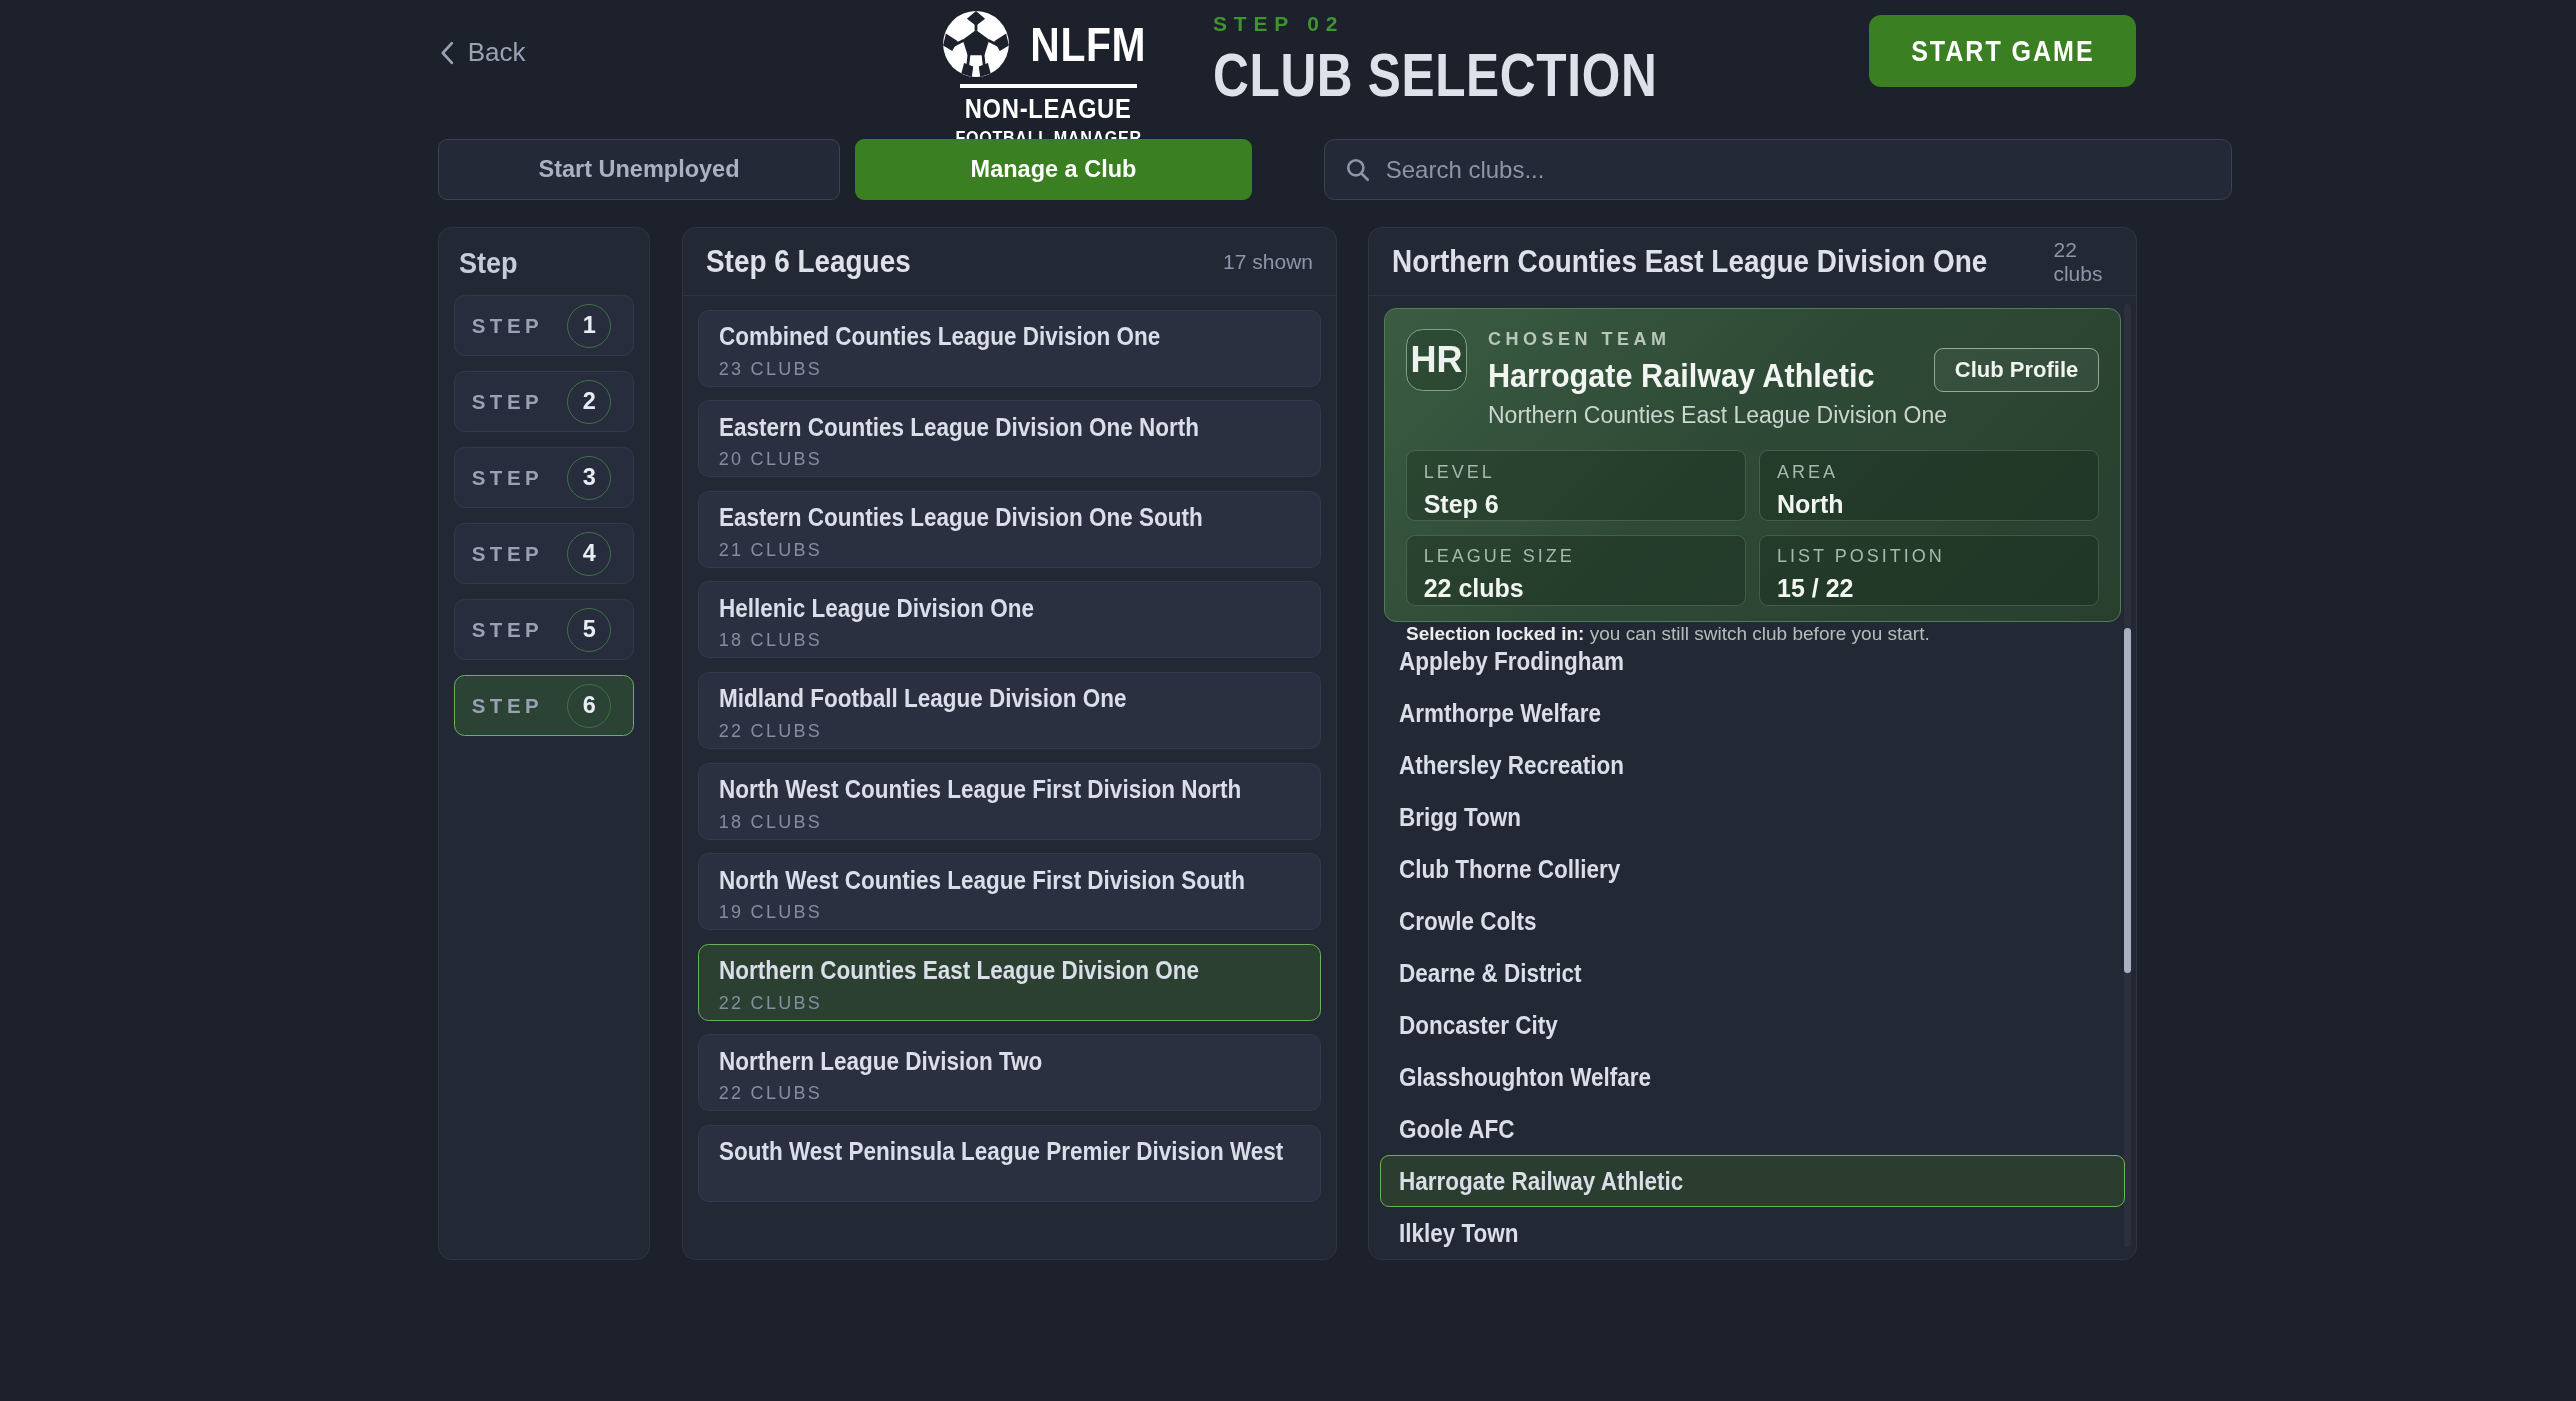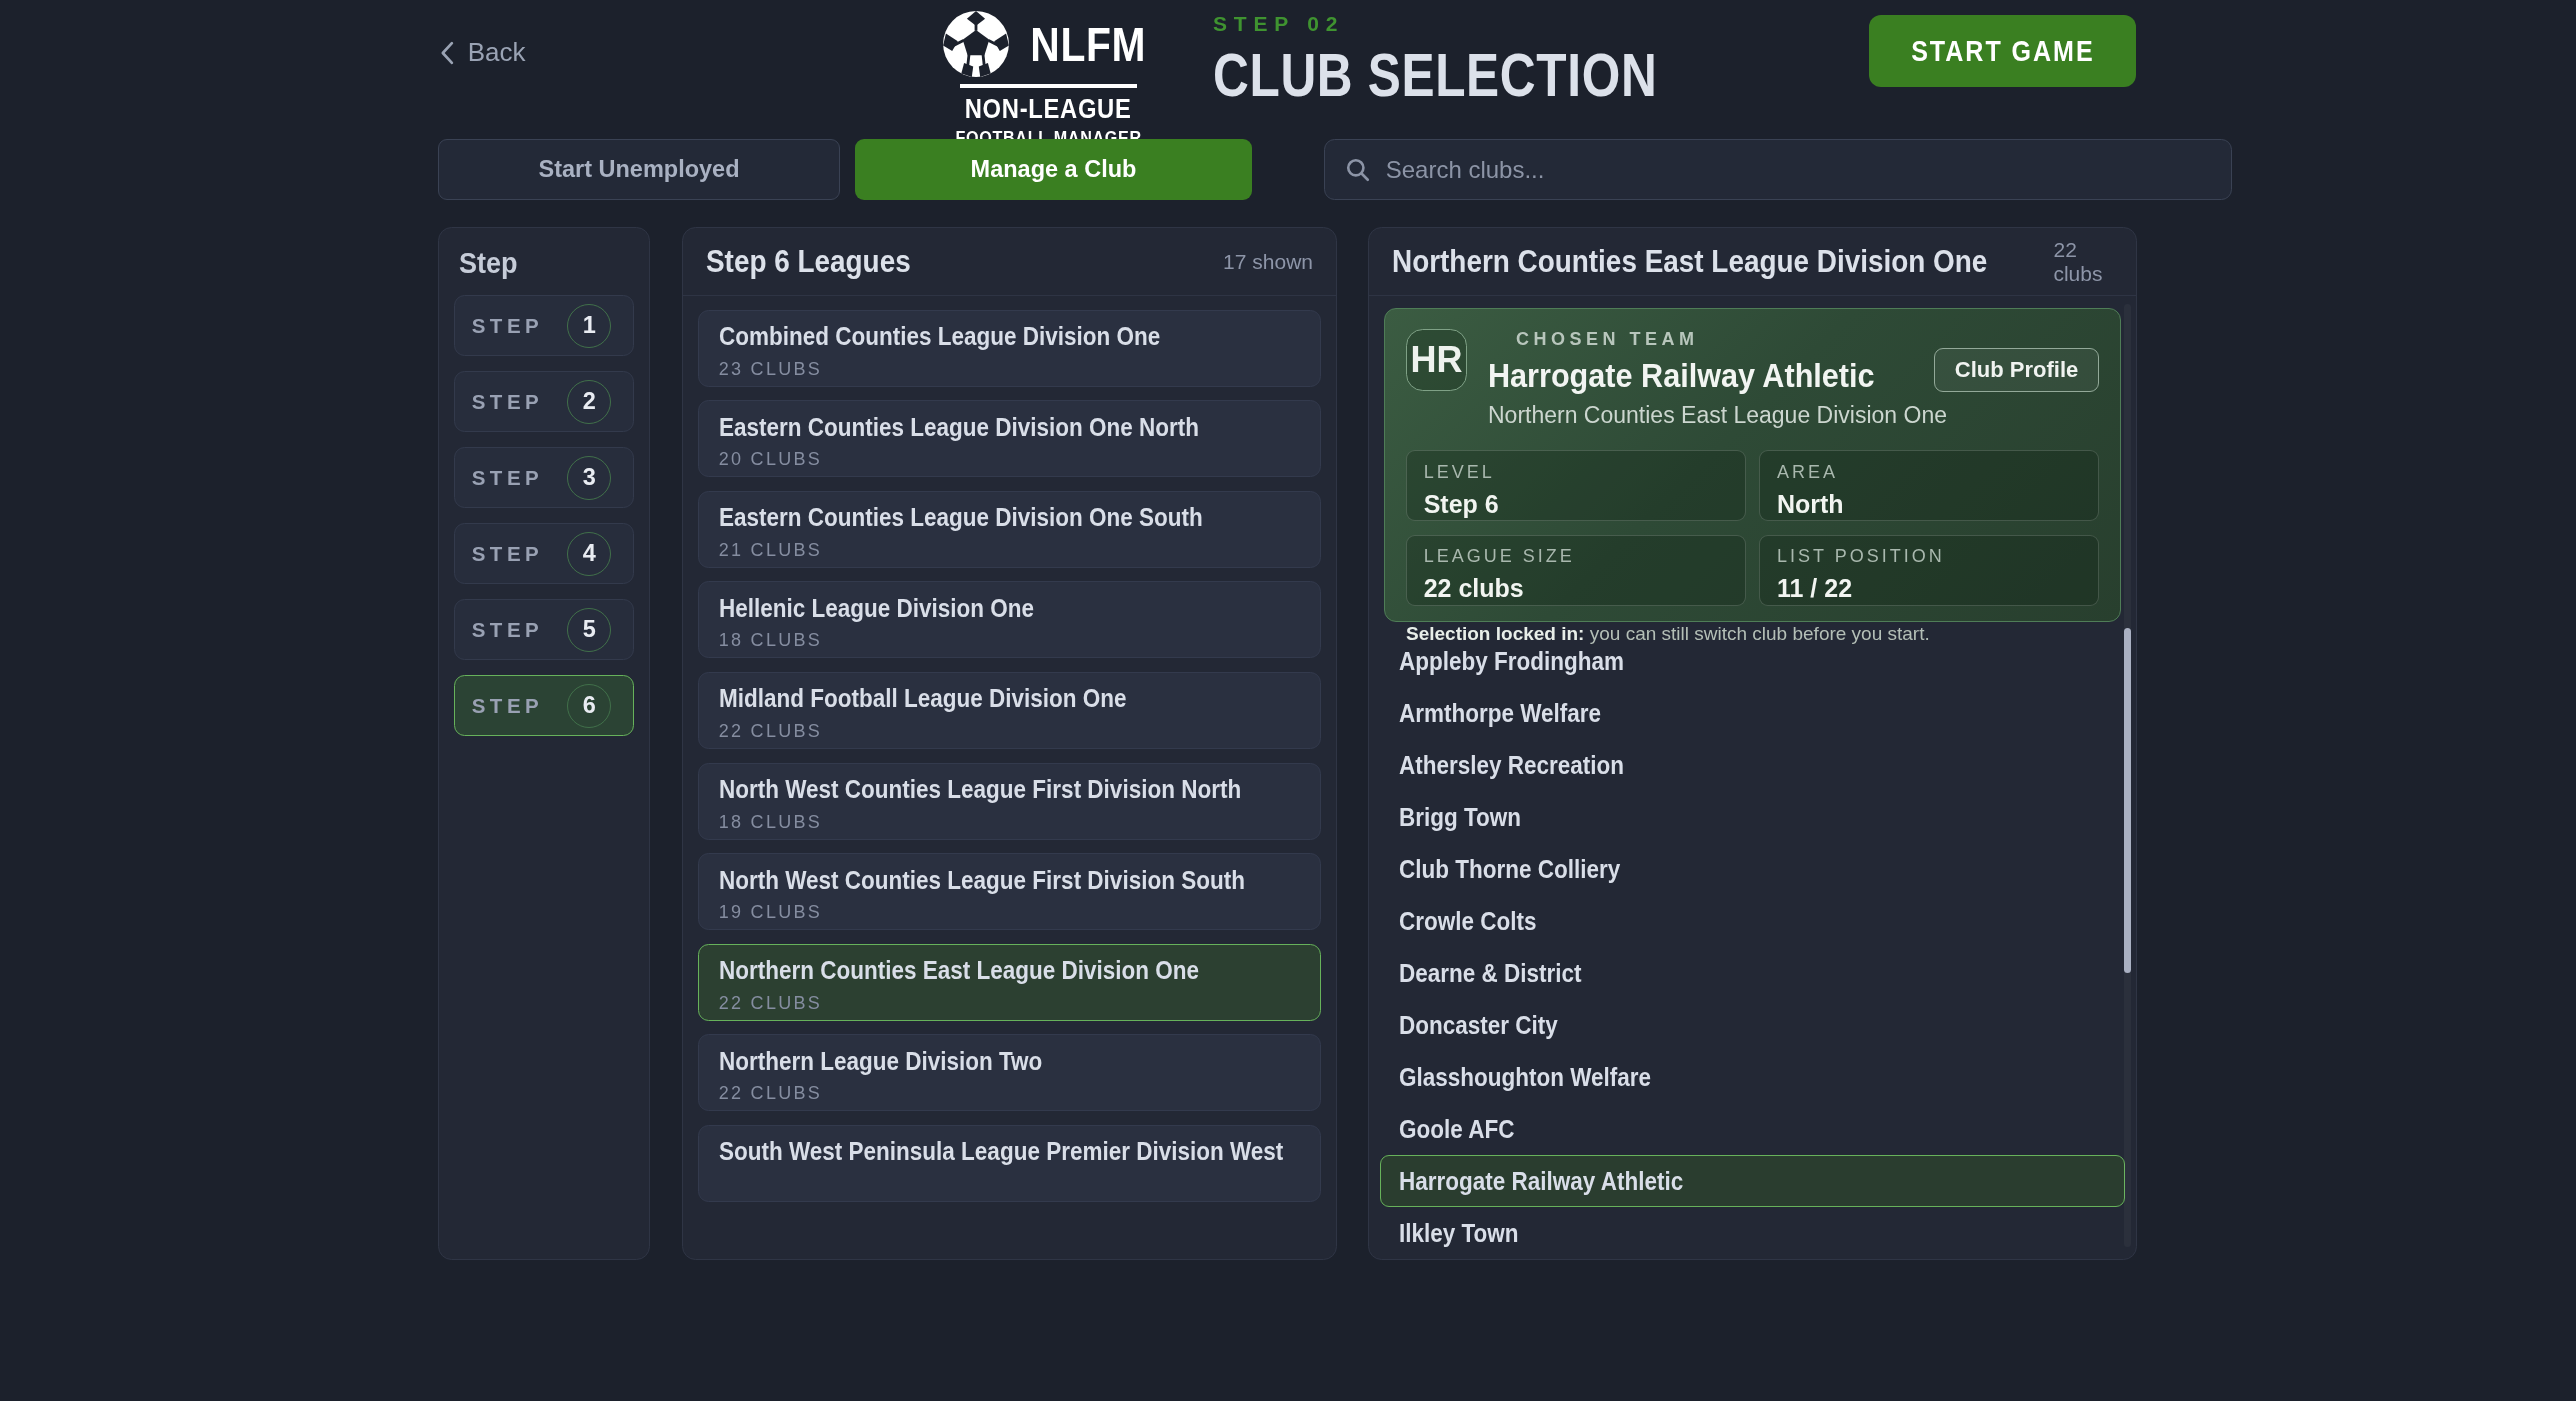--- a/index.html
+++ b/index.html
@@ -73,21 +73,21 @@
 
   
   .panel.division { left:1368px; width:769px; overflow:hidden; }
   .chosen-card { margin:12px 15px 0; height:314px; border-radius:12px; border:1.5px solid #4f7d57;
                  background:linear-gradient(135deg,#3b5c42 0%, #2e4a36 45%, #283f2e 100%);
                  padding:19.7px 21px; position:relative; }
   .chosen-top { display:flex; align-items:flex-start; gap:21px; }
   .hr-badge { width:61px; height:62px; border:1.5px solid #7fa186; border-radius:16.7px; background:rgba(10,30,15,0.25);
               display:flex; align-items:center; justify-content:center; flex:0 0 auto;
               font-size:36px; font-weight:700; color:#eef2ee; }
-  .chosen-eyebrow { font-size:18px; letter-spacing:4.5px; color:#b8c6bc; font-weight:700;margin-left:28px; }
+  .chosen-eyebrow { font-size:18px; letter-spacing:4.5px; color:#b8c6bc; font-weight:700; }
   .chosen-name { margin-top:6px; font-size:34px; font-weight:700; color:#f2f5f2; }
   .chosen-league { margin-top:7.6px; font-size:23px; color:#ccd6cf; }
   .profile-btn { position:absolute; right:21px; top:39px; height:44px; padding:0 19.7px; border-radius:9px;
                  border:1.5px solid #93a999; background:rgba(255,255,255,0.05); display:flex; align-items:center;
                  color:#f0f3f0; font-size:22px; font-weight:700; cursor:pointer; }
   .stats-grid { margin-top:21px; display:grid; grid-template-columns:1fr 1fr; gap:13.6px; }
   .stat-box { height:71px; border-radius:9px; border:0.8px solid rgba(255,255,255,0.16);
               background:rgba(8,24,12,0.25); padding:10.6px 16.7px; }
   .stat-label { font-size:18px; letter-spacing:3px; color:#a9b8ae; }
   .stat-value { margin-top:6.8px; font-size:25px; font-weight:700; color:#f2f5f1; }
@@ -293,21 +293,21 @@
           <div class="stat-box">
           <div class="stat-label">AREA</div>
           <div class="stat-value">North</div>
         </div>
           <div class="stat-box">
           <div class="stat-label">LEAGUE SIZE</div>
           <div class="stat-value">22 clubs</div>
         </div>
           <div class="stat-box">
           <div class="stat-label">LIST POSITION</div>
-          <div class="stat-value">11 / 22</div>
+          <div class="stat-value">15 / 22</div>
         </div>
         </div>
       <div class="locked-line">
         <b>Selection locked in:</b><span> you can still switch club before you start.</span>
       </div>
     </div>
 
     <div class="club-list">
 
     <div class="club-row">

